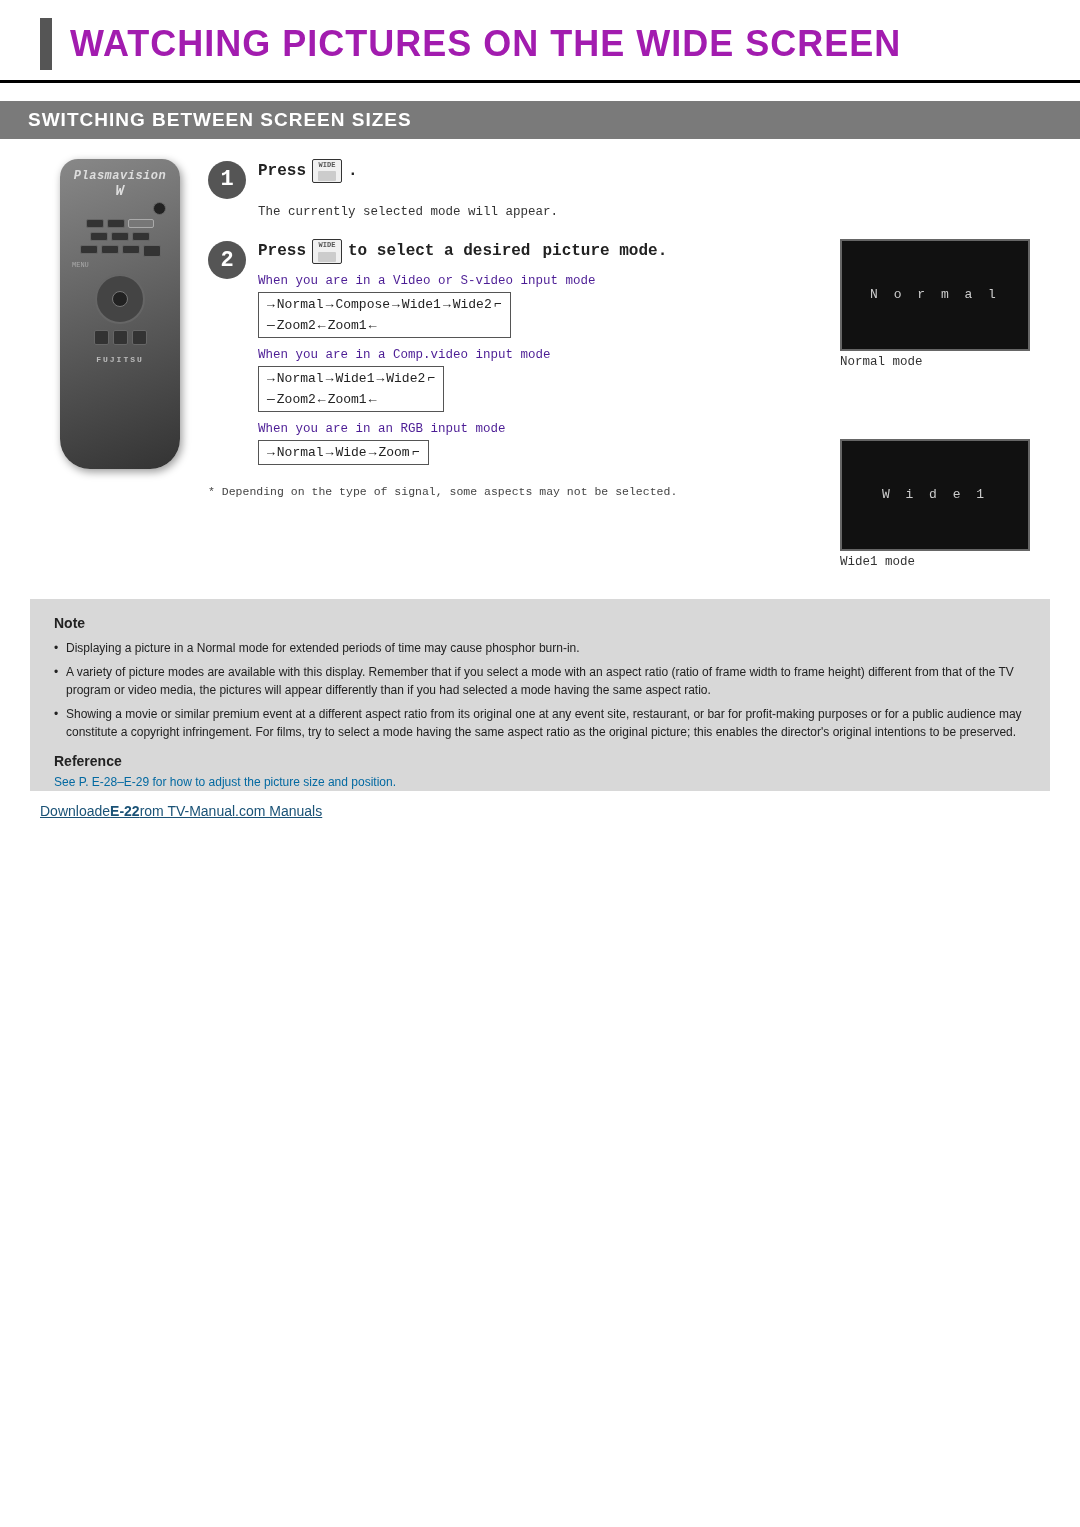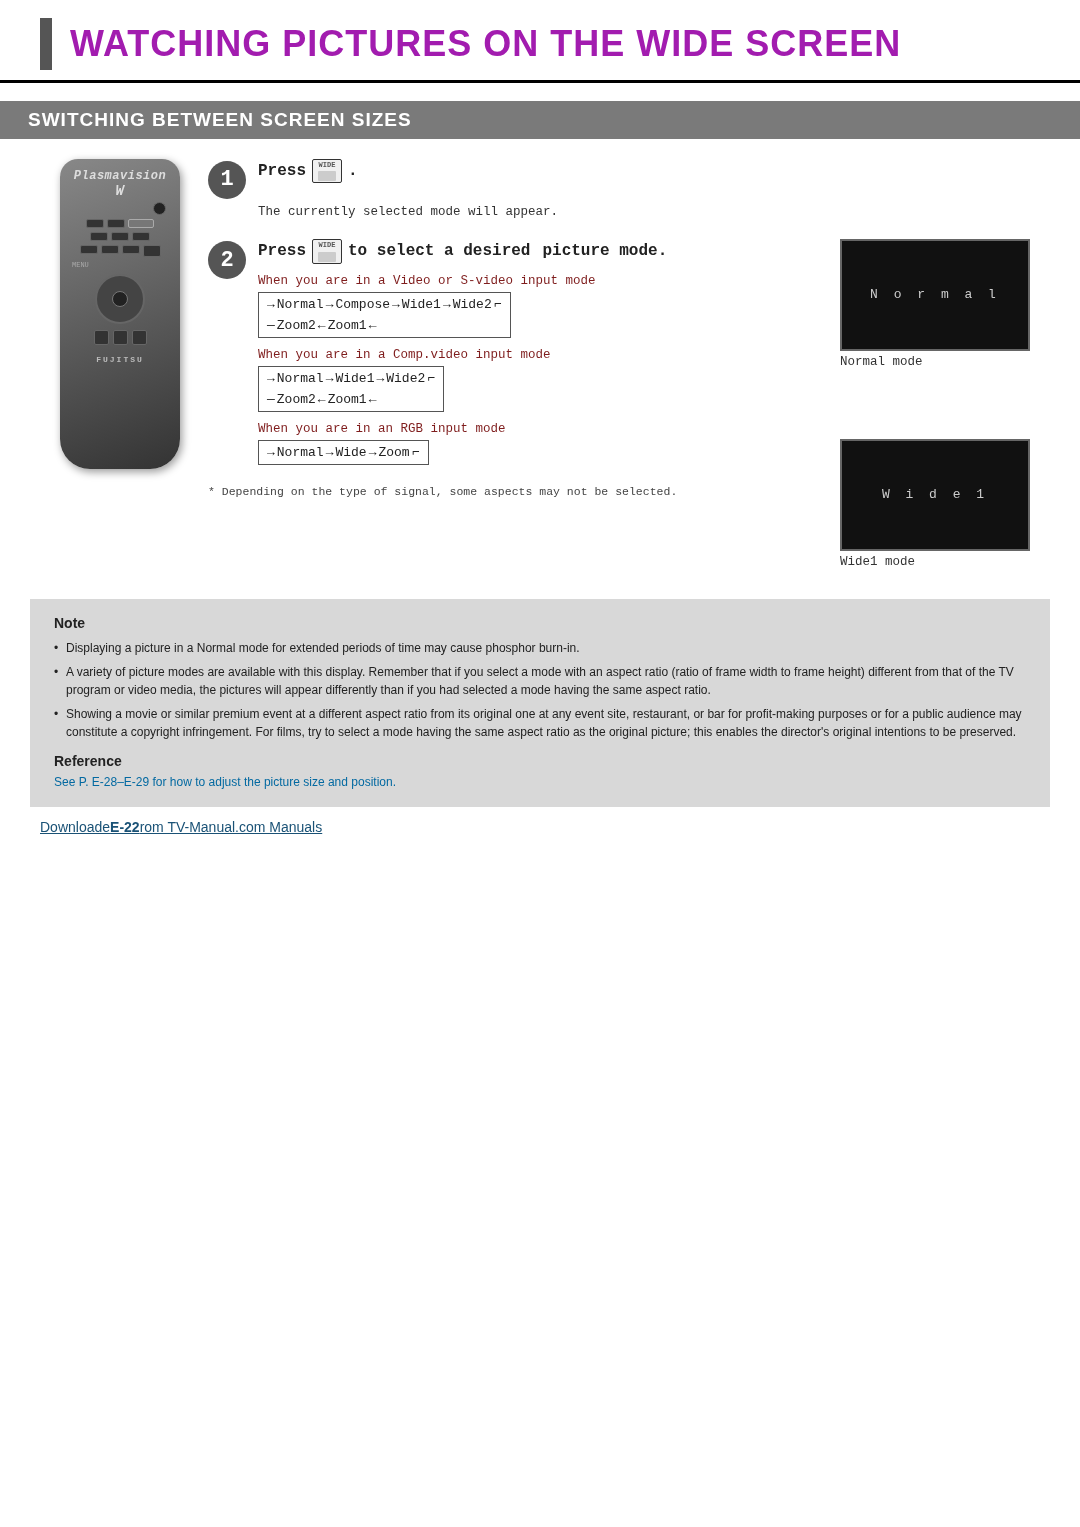--- a/index.html
+++ b/index.html
@@ -250,21 +250,21 @@
       line-height: 1.5;
     }
 
     
     .sequence-section {
       margin-top: 10px;
     }
     .sequence-label {
       font-size: 12.5px;
       margin-bottom: 4px;
-      color: #7f1d1d;
+      color: #4c1d95;
     }
 
     
     .screens-col {
       width: 200px;
       flex-shrink: 0;
       display: flex;
       flex-direction: column;
       gap: 0;
     }
@@ -303,21 +303,21 @@
     .footnote-text {
       font-size: 11.5px;
       color: #444;
       line-height: 1.5;
     }
 
     
     .note-box {
       background: #d8d8d8;
       margin: 20px 30px 0 30px;
-      padding: 16px 24px 16px 24px;
+      padding: 16px 24px 0 24px;
     }
     .note-title {
       font-weight: bold;
       font-size: 14px;
       margin-bottom: 8px;
     }
     .note-item {
       font-size: 12px;
       color: #222;
       margin-bottom: 6px;

